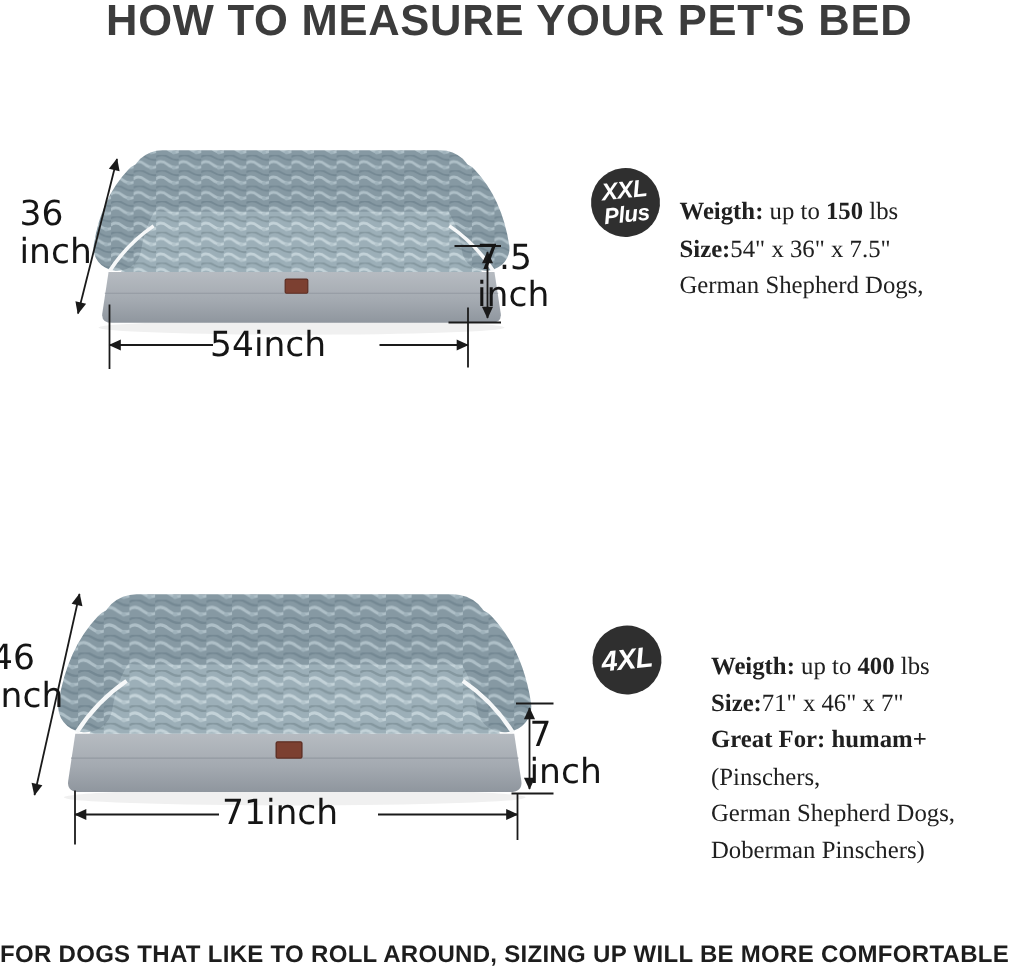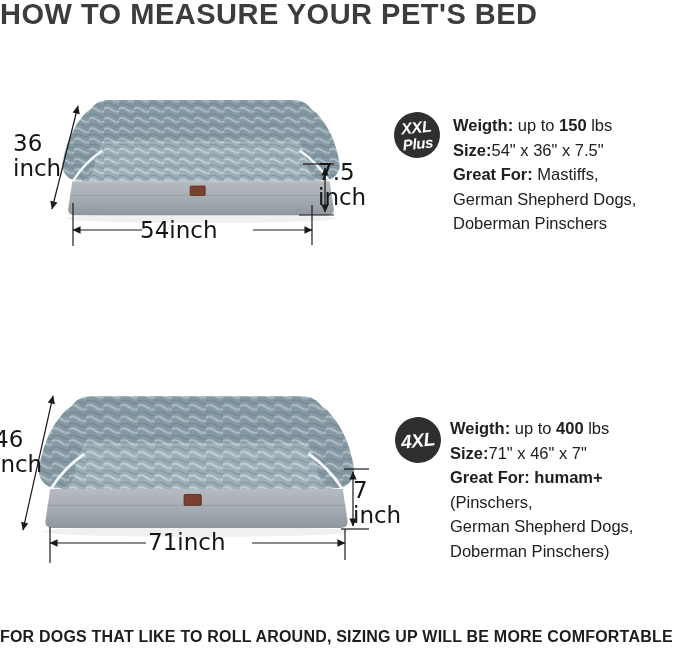--- a/index.html
+++ b/index.html
@@ -2,21 +2,21 @@
 <html><head>
 <meta charset="utf-8">
 <style>
   html,body{margin:0;padding:0;}
   body{
     width:679px;height:649px;position:relative;overflow:hidden;
     background:#ffffff;font-family:"Liberation Sans",sans-serif;
   }
   .abs{position:absolute;}
   .title{
-    top:0;left:0;width:679px;
+    top:0;left:0;width:679px;text-align:center;
     font-size:29px;line-height:28px;font-weight:bold;color:#3c3c3c;letter-spacing:.5px;
   }
   .footer{
     top:628px;left:0;width:679px;text-align:left;
     font-size:16px;font-weight:bold;color:#1d1d1d;letter-spacing:.2px;
   }
   .dim{
     font-family:"DejaVu Sans",sans-serif;color:#151515;
     font-size:23px;line-height:25px;
   }
@@ -24,22 +24,22 @@
   .badge{
     width:46px;height:46px;border-radius:50%;background:#2f2f2f;color:#ffffff;
     display:flex;flex-direction:column;align-items:center;justify-content:center;
     font-weight:bold;font-style:italic;transform:rotate(-6deg);
   }
   .badge .l1{font-size:16px;line-height:16px;letter-spacing:-.3px;}
   .badge .l2{font-size:15px;line-height:15px;letter-spacing:-.3px;}
   .badge.single .l1{font-size:19px;line-height:19px;}
   .badge div:empty{display:none;}
   .specs{
-    font-family:Liberation Sans, sans-serif;
-    font-size:16.5px;line-height:24.5px;color:#202020;
+    font-family:Liberation Serif, serif;
+    font-size:16.5px;line-height:24.5px;color:#202020;margin-top:16px;
   }
   .specs b{font-weight:bold;}
   svg.overlay{left:0;top:0;pointer-events:none;z-index:5;}
   .lbl{z-index:6;}
 </style>
 </head>
 <body>
 
 <div class="abs title">HOW TO MEASURE YOUR PET'S BED</div>
 
@@ -137,41 +137,39 @@
 <div class="abs dim center lbl" style="left:140px;top:218px;width:114px">54inch</div>
 
 <div class="abs badge" style="left:394px;top:112px">
   <div class="l1">XXL</div>
   <div class="l2">Plus</div>
 </div>
 
 <div class="abs specs" style="left:453px;top:113px">
   <div><b>Weigth:</b><span> up to </span><b>150</b><span> lbs</span></div>
   <div><b>Size:</b><span>54" x 36" x 7.5"</span></div>
-  <div><b>Great For:</b><b></b><span> Mastiffs,</span></div>
   <div>German Shepherd Dogs,</div>
-  <div>Doberman Pinschers</div>
 </div>
 
 <div class="abs dim center lbl" style="left:-6px;top:427px;width:56px">
   <div>46</div>
   <div>inch</div>
 </div>
 <div class="abs dim center lbl" style="left:353px;top:478px;width:48px">
   <div>7</div>
   <div>inch</div>
 </div>
 <div class="abs dim center lbl" style="left:148px;top:530px;width:100px">71inch</div>
 
 <div class="abs badge single" style="left:395px;top:417px">
   <div class="l1">4XL</div>
 
 </div>
 
-<div class="abs specs" style="left:450px;top:416px">
+<div class="abs specs" style="left:474px;top:416px">
   <div><b>Weigth:</b><span> up to </span><b>400</b><span> lbs</span></div>
   <div><b>Size:</b><span>71" x 46" x 7"</span></div>
   <div><b>Great For:</b><b> humam+</b><span>(Pinschers,</span></div>
   <div>German Shepherd Dogs,</div>
   <div>Doberman Pinschers)</div>
 </div>
 
 <div class="abs footer">FOR DOGS THAT LIKE TO ROLL AROUND, SIZING UP WILL BE MORE COMFORTABLE</div>
 
 </body></html>

